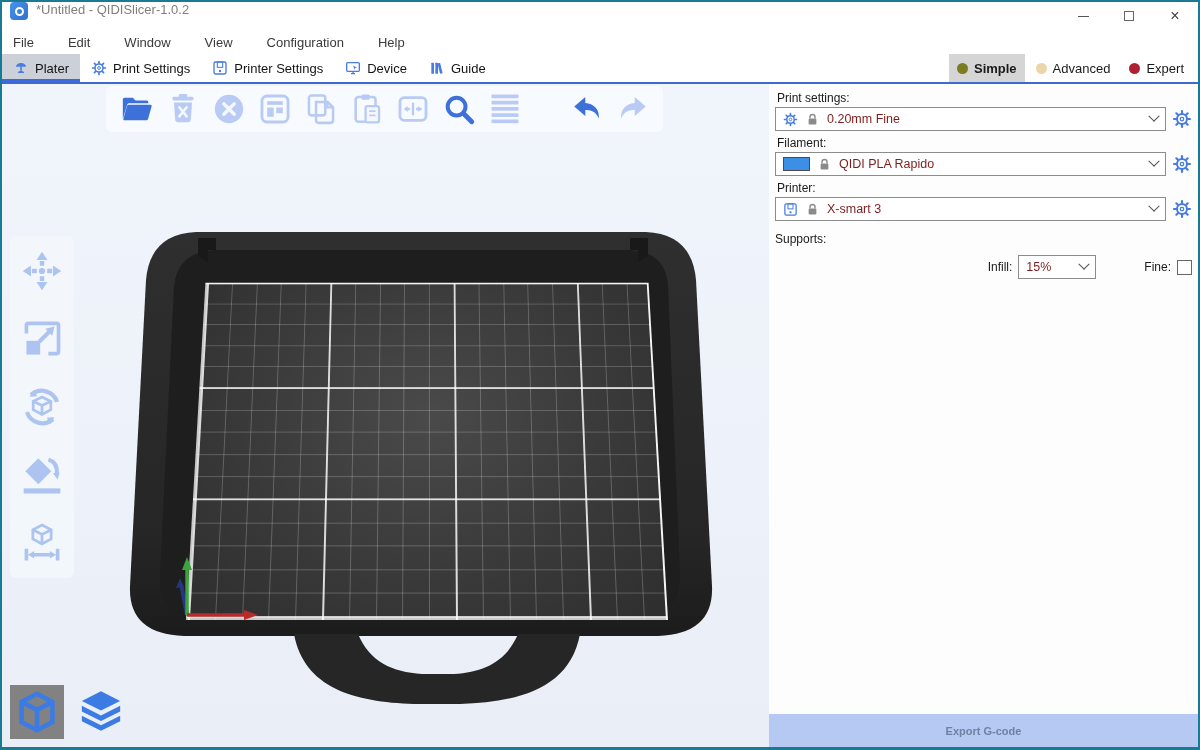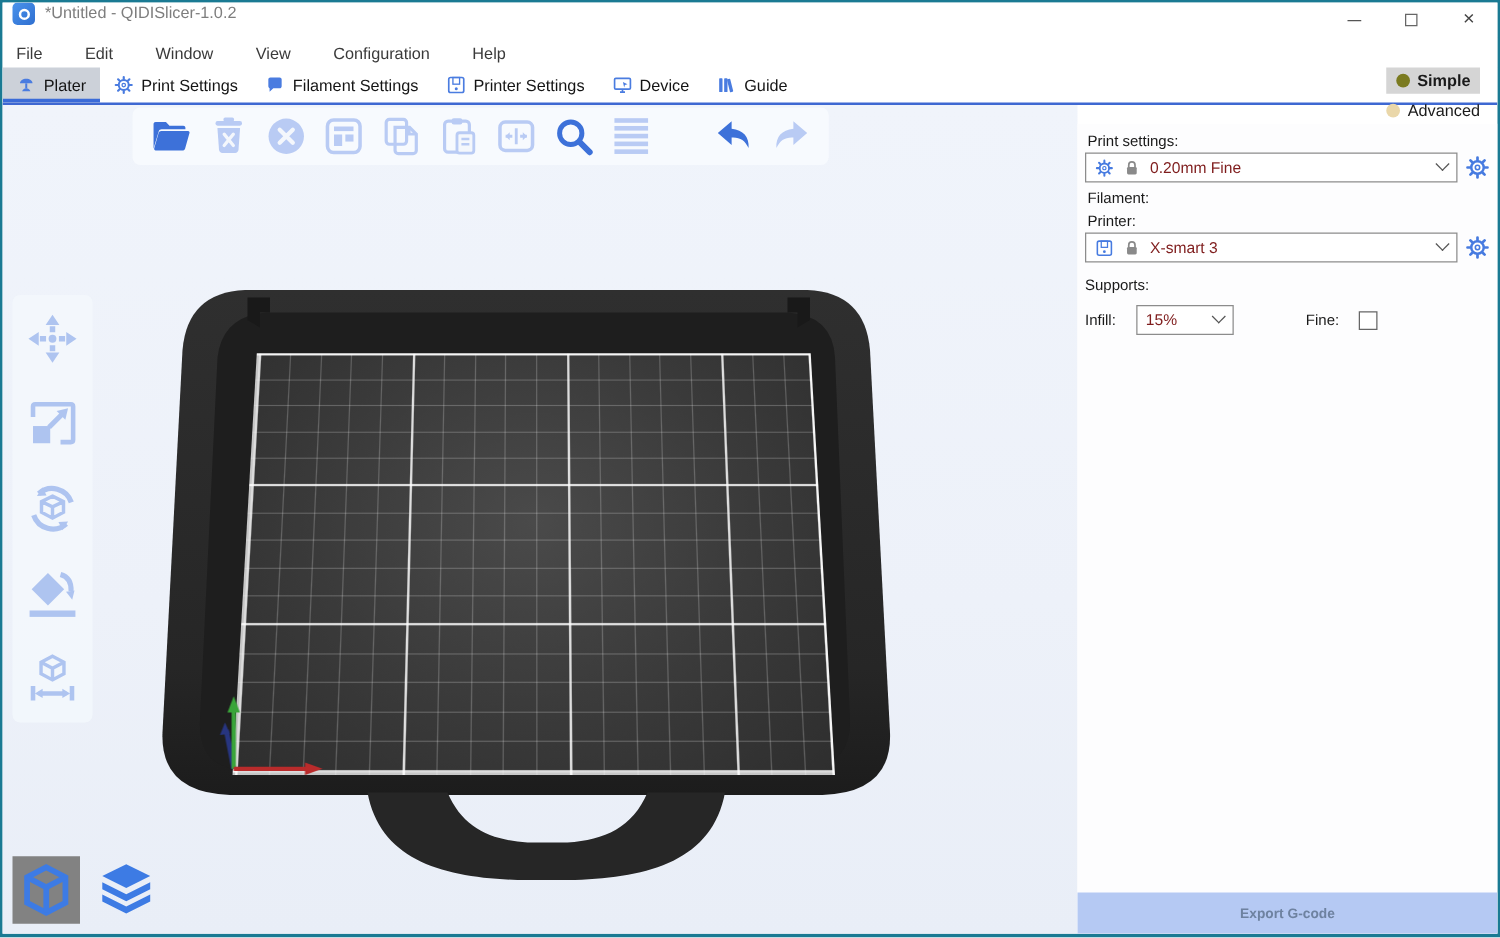--- a/index.html
+++ b/index.html
@@ -23,21 +23,21 @@
 
   
   .menubar { height:24px; display:flex; align-items:center; padding-left:2px; background:#fff; flex:0 0 auto;gap:16px; }
   .menu-item { padding:0 9px; font-size:13px; color:#3a3a3a; }
 
   
   .tabbar { height:30px; display:flex; align-items:stretch; background:#fff; border-bottom:2px solid #3e68d2; flex:0 0 auto; }
   .tab { display:flex; align-items:center; gap:6px; padding:12px 11px; font-size:13px; color:#141414; }
   .tab.active { background:#ccd1d9; box-shadow: inset 0 -3px 0 #3a6bd8; }
   .tab .ticon { width:16px; height:16px; color:#4a7ce0; flex:0 0 auto; }
-  .modes { margin-left:auto; display:flex; align-items:center; gap:3px; padding-right:6px;flex-direction:column; }
+  .modes { margin-left:auto; display:flex; gap:3px; padding-right:6px; }
   .mode { display:flex; align-items:center; gap:6px; padding:3px 8px; font-size:13px; color:#1a1a1a; }
   .mode.active { background:#d5d5d5; font-weight:bold; }
   .mode-dot { width:11px; height:11px; border-radius:50%; display:block; }
 
   
   .main { flex:1; display:flex; min-height:0; }
   .viewport { flex:1; position:relative; background:linear-gradient(180deg,#f0f4fb 0%,#edf1f9 60%,#e9eef7 100%); overflow:hidden; }
 
   
   .top-toolbar { position:absolute; top:2px; left:104px; height:46px; display:flex; align-items:center; gap:9px;
@@ -68,36 +68,36 @@
     background-image:
       repeating-linear-gradient(90deg, rgba(255,255,255,.8) 0 2px, transparent 2px 134px),
       repeating-linear-gradient(0deg,  rgba(255,255,255,.8) 0 2px, transparent 2px 123px),
       repeating-linear-gradient(90deg, rgba(255,255,255,.22) 0 1px, transparent 1px 26.8px),
       repeating-linear-gradient(0deg,  rgba(255,255,255,.22) 0 1px, transparent 1px 24.6px),
       radial-gradient(ellipse at 50% 42%, #4a4a4a 0%, #3a3a3a 55%, #2e2e2e 100%);
   }
   .axes-svg { position:absolute; left:172px; top:468px; width:90px; height:72px; }
 
   
-  .sidebar { width:336px; flex:0 0 auto; background:#fdfdfe; position:relative; padding:2px 6px 0 6px; font-size:12px; color:#1a1a1a;margin-top:15px; }
+  .sidebar { width:429px; flex:0 0 auto; background:#fdfdfe; position:relative; padding:2px 6px 0 6px; font-size:12px; color:#1a1a1a; }
   .field-label { margin:5px 0 2px 2px; font-size:12px; }
   .combo-row { display:flex; align-items:center; gap:5px; }
   .combo { flex:1; height:24px; border:1px solid #8c8c8c; background:#fff; display:flex; align-items:center; padding:0 7px; gap:7px; }
   .combo-text { font-size:12.5px; color:#7f1d1d; white-space:nowrap; }
   .chev { margin-left:auto; width:8px; height:8px; border-right:1.6px solid #555; border-bottom:1.6px solid #555;
           transform:rotate(45deg) translate(-2px,-2px); flex:0 0 auto; }
   .gear-btn { width:21px; height:21px; color:#477be0; flex:0 0 auto; display:flex; align-items:center; justify-content:center; }
   .gear-btn svg { width:20px; height:20px; }
   .mini { width:15px; height:15px; flex:0 0 auto; }
   .mini svg { width:15px; height:15px; display:block; }
   .lock { color:#8a8a8a; }
   .cgear { color:#477be0; }
   .swatch { width:27px; height:14px; border:1px solid #4a4a4a; flex:0 0 auto; }
   .row-supports { display:flex; align-items:flex-start; margin-top:11px; padding-right:25px; gap:6px; }
-  .row-infill { display:flex; align-items:center; margin-top:9px; gap:16px; }
+  .row-infill { display:flex; align-items:center; margin-top:9px; gap:6px;justify-content:flex-end; }
   .infill-combo { flex:0 0 78px; }
   .brim-label { margin-left:42px; }
   .checkbox { width:15px; height:15px; border:1px solid #666; background:#fff; display:block; }
   .export-btn { position:absolute; left:0; right:0; bottom:0; height:33px; background:#b5c9f3;
                 display:flex; align-items:center; justify-content:center;
                 color:#6e82a0; font-weight:bold; font-size:11px; }
   .hidden-defs { position:absolute; width:0; height:0; overflow:hidden; }
 </style>
 </head>
 <body>
@@ -269,26 +269,20 @@
       <svg class="ticon">
           <use href="#i-plater"></use>
         </svg>
       <span>Plater</span>
     </div>
     <div class="tab">
       <svg class="ticon">
           <use href="#i-gear"></use>
         </svg>
       <span>Print Settings</span>
-    </div>
-    <div class="tab">
-      <svg class="ticon">
-          <use href="#i-filament"></use>
-        </svg>
-      <span>Filament Settings</span>
     </div>
     <div class="tab">
       <svg class="ticon">
           <use href="#i-printer-sm"></use>
         </svg>
       <span>Printer Settings</span>
     </div>
     <div class="tab">
       <svg class="ticon">
           <use href="#i-device"></use>
@@ -469,20 +463,37 @@
           <span class="chev"></span>
         </div>
         <div class="gear-btn">
             <svg>
               <use href="#i-gear"></use>
             </svg>
           </div>
       </div>
 
       <div class="field-label">Filament:</div>
+      <div class="combo-row">
+        <div class="combo">
+          <span class="swatch" style="background-color: rgb(61, 142, 229);"></span>
+          <span class="mini lock">
+              <svg>
+                <use href="#i-lock"></use>
+              </svg>
+            </span>
+          <span class="combo-text">QIDI PLA Rapido</span>
+          <span class="chev"></span>
+        </div>
+        <div class="gear-btn">
+            <svg>
+              <use href="#i-gear"></use>
+            </svg>
+          </div>
+      </div>
 
       <div class="field-label">Printer:</div>
       <div class="combo-row">
         <div class="combo">
           <span class="mini cgear">
               <svg>
                 <use href="#i-printer-sm"></use>
               </svg>
             </span>
           <span class="mini lock">

